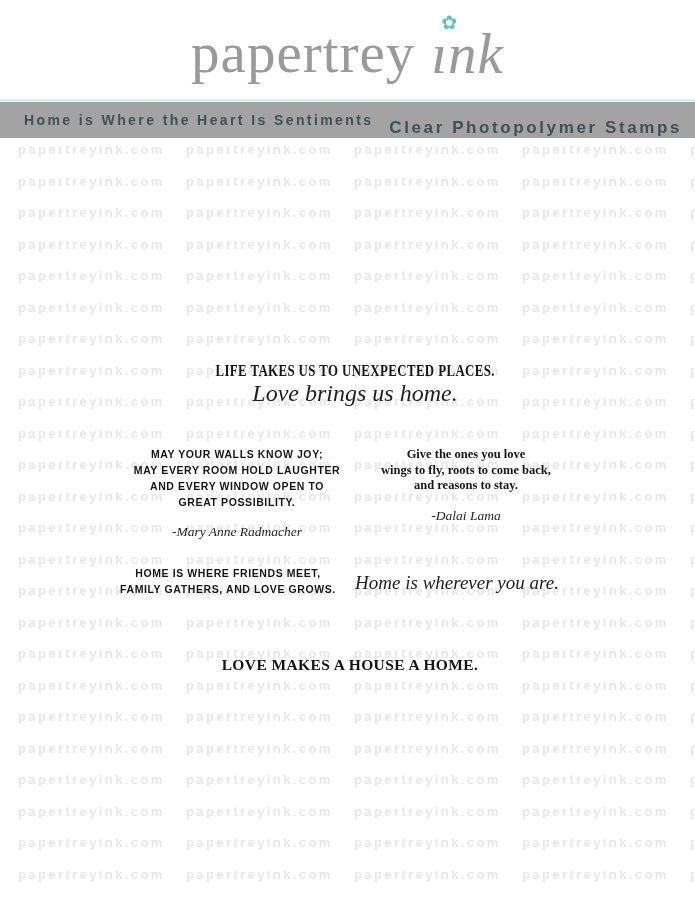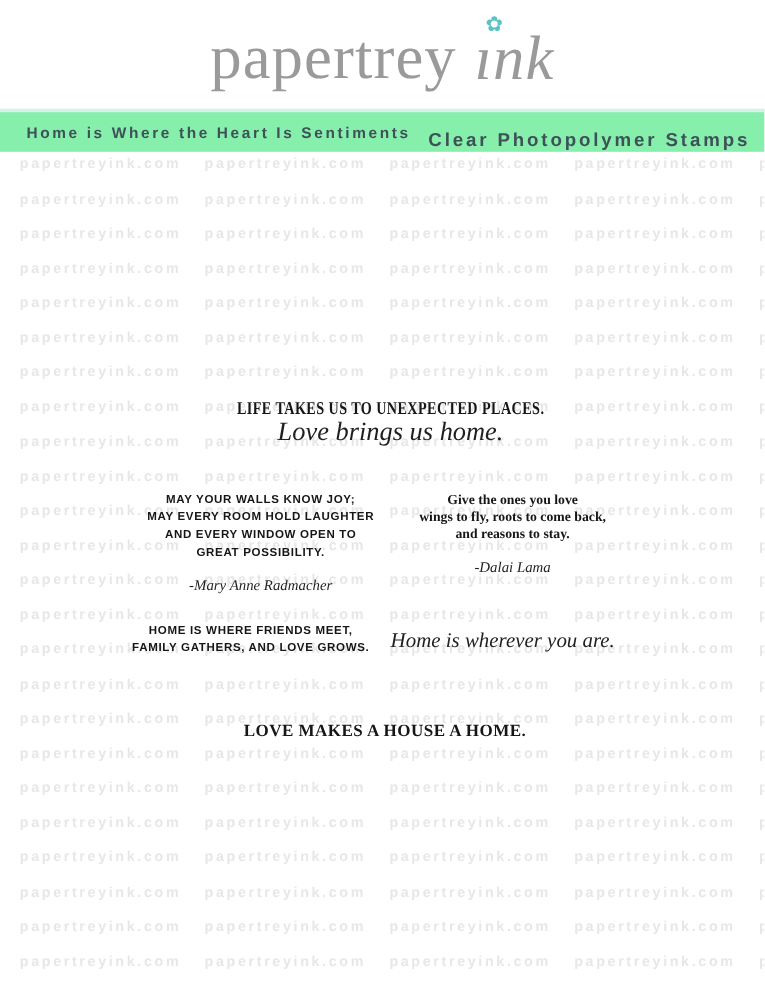--- a/index.html
+++ b/index.html
@@ -113,21 +113,21 @@
 <body>
 
 <div class="logo">
   <span class="logo-brand" style="color: rgb(154, 154, 154);">papertrey</span>
   <span class="logo-ink" style="color: rgb(154, 154, 154);">
     <span>ınk</span>
     <span class="logo-flower" style="color: rgb(91, 194, 197);">✿</span>
   </span>
 </div>
 
-<div class="banner" style="background: #86efac;">
+<div class="banner" style="background: #a3a3a3;">
   <span class="banner-left" style="color: rgb(61, 81, 86);">Home is Where the Heart Is Sentiments</span>
   <span class="banner-right" style="color: rgb(61, 81, 86); margin-top: 16px;">Clear Photopolymer Stamps</span>
 </div>
 
 <div class="watermark-layer" style="color: rgb(231, 231, 231);">
     <div class="wm-row"><span class="wm-item">papertreyink.com</span><span class="wm-item">papertreyink.com</span><span class="wm-item">papertreyink.com</span><span class="wm-item">papertreyink.com</span><span class="wm-item">papertreyink.com</span></div>
     <div class="wm-row"><span class="wm-item">papertreyink.com</span><span class="wm-item">papertreyink.com</span><span class="wm-item">papertreyink.com</span><span class="wm-item">papertreyink.com</span><span class="wm-item">papertreyink.com</span></div>
     <div class="wm-row"><span class="wm-item">papertreyink.com</span><span class="wm-item">papertreyink.com</span><span class="wm-item">papertreyink.com</span><span class="wm-item">papertreyink.com</span><span class="wm-item">papertreyink.com</span></div>
     <div class="wm-row"><span class="wm-item">papertreyink.com</span><span class="wm-item">papertreyink.com</span><span class="wm-item">papertreyink.com</span><span class="wm-item">papertreyink.com</span><span class="wm-item">papertreyink.com</span></div>
     <div class="wm-row"><span class="wm-item">papertreyink.com</span><span class="wm-item">papertreyink.com</span><span class="wm-item">papertreyink.com</span><span class="wm-item">papertreyink.com</span><span class="wm-item">papertreyink.com</span></div>

